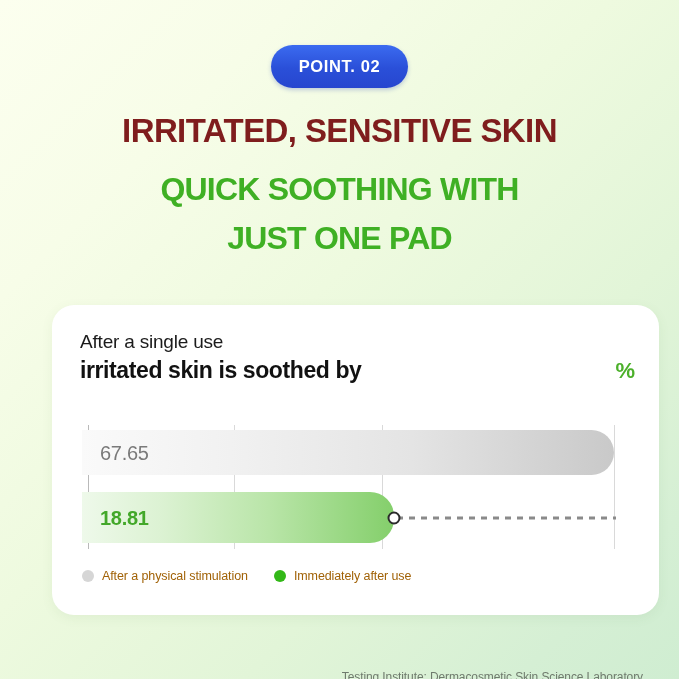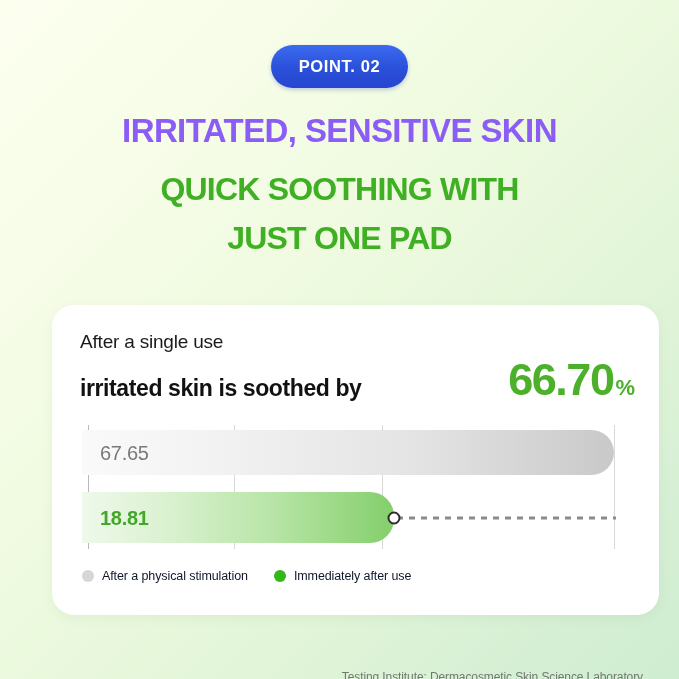--- a/index.html
+++ b/index.html
@@ -53,21 +53,21 @@
     box-shadow: 0 2px 4px rgba(30,60,180,0.25);
   }
 
   
   .h-black {
     position: absolute;
     top: 112px;
     left: 0;
     width: 100%;
     text-align: center;
-    color: #8b5cf6;
+    color: #7f1d1d;
     font-size: 33px;
     font-weight: bold;
     letter-spacing: -0.6px;
   }
   .h-green {
     position: absolute;
     top: 165px;
     left: 0;
     width: 100%;
     text-align: center;
@@ -216,21 +216,21 @@
   .legend-dot {
     width: 12px;
     height: 12px;
     border-radius: 50%;
     flex: none;
   }
   .legend-dot.gray { background: #d6d6d6; }
   .legend-dot.green { background: #33b818; }
   .legend-text {
     font-size: 12.5px;
-    color: #0f172a;
+    color: #a16207;
     letter-spacing: -0.1px;
   }
 
   
   .footer {
     position: absolute;
     top: 670px;
     right: 36px;
     font-size: 12px;
     color: #6f7a6d;
@@ -252,21 +252,20 @@
     <span class="ln">JUST ONE PAD</span>
   </div>
 
   <div class="card">
 
     <div class="stat-block">
       <div class="stat-sub">After a single use</div>
       <div class="stat-main">
         <div class="stat-label">irritated skin is soothed by</div>
         <div class="stat-value-wrap">
-          <span class="stat-value">66.70</span>
           <span class="stat-unit">%</span>
         </div>
       </div>
     </div>
 
     <div class="chart">
       <div class="grid-line axis" style="left:6px;"></div>
       <div class="grid-line" style="left:152px;"></div>
       <div class="grid-line" style="left:300px;"></div>
       <div class="grid-line" style="left:532px;"></div>

